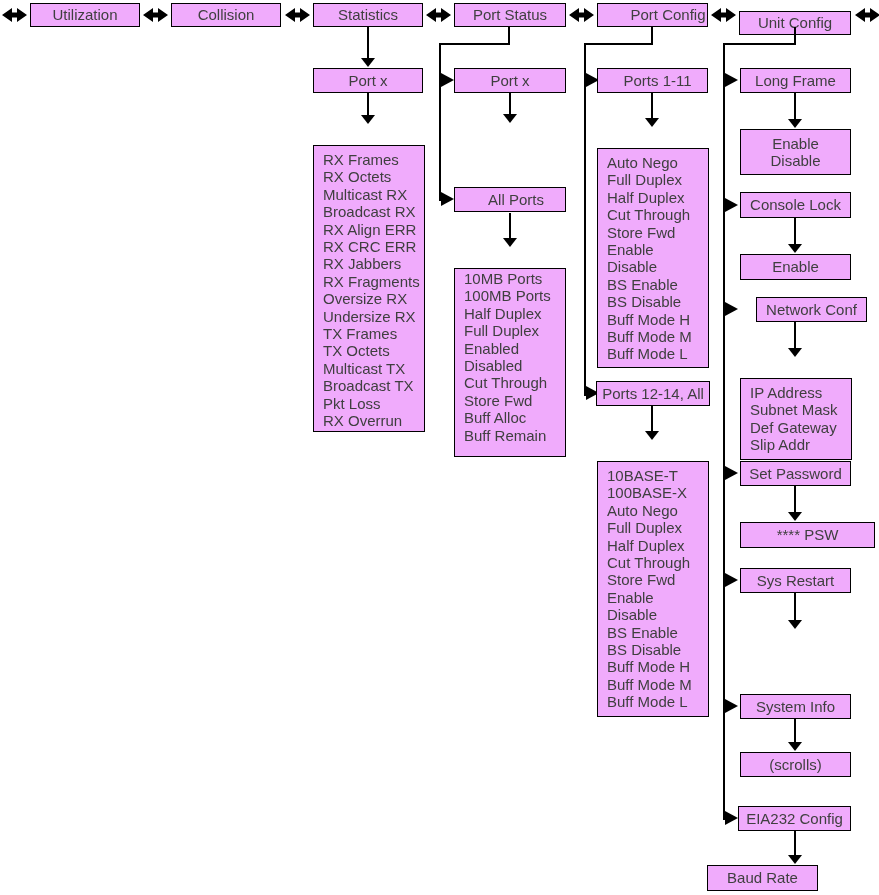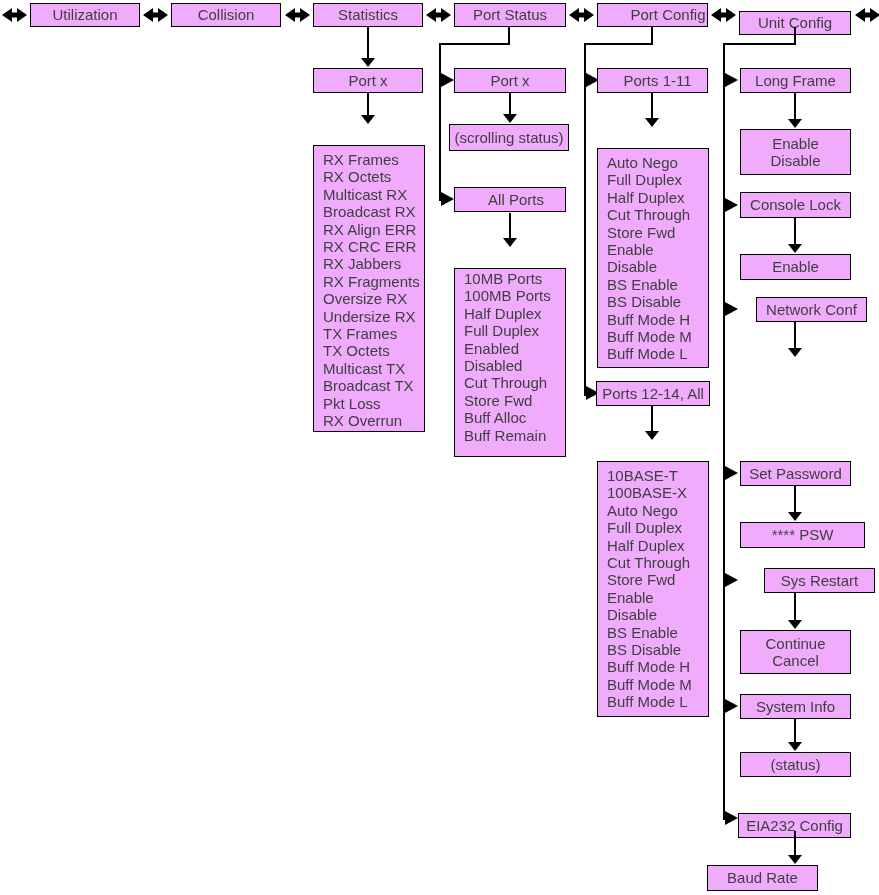--- a/index.html
+++ b/index.html
@@ -95,21 +95,20 @@
 Broadcast TX
 Pkt Loss
 RX Overrun</div>
 
   <div class="vl" style="left:508px;top:27px;height:17px;"></div>
   <div class="hl" style="left:439px;top:43px;width:71px;"></div>
   <div class="vl" style="left:439px;top:43px;height:158px;"></div>
   <div class="ra" style="left:441px;top:73px;"></div>
   <div class="box c" style="left:454px;top:68px;width:112px;height:25px;">Port x</div>
   <div class="da" style="left:503px;top:93px;height:30px;"></div>
-  <div class="box c" style="left:449px;top:124px;width:120px;height:27px;">(scrolling status)</div>
   <div class="ra" style="left:441px;top:192px;"></div>
   <div class="box c" style="left:454px;top:187px;width:112px;height:25px;padding-left:12px;">All Ports</div>
   <div class="da" style="left:503px;top:213px;height:34px;"></div>
   <div class="box list" style="left:454px;top:248px;width:112px;height:189px;padding-top:1px;">10MB Ports
 100MB Ports
 Half Duplex
 Full Duplex
 Enabled
 Disabled
 Cut Through
@@ -164,35 +163,37 @@
 Disable</div>
 
   <div class="ra" style="left:725px;top:198px;"></div>
   <div class="box c" style="left:740px;top:192px;width:111px;height:26px;">Console Lock</div>
   <div class="da" style="left:788px;top:218px;height:35px;"></div>
   <div class="box c" style="left:740px;top:254px;width:111px;height:26px;">Enable</div>
 
   <div class="ra" style="left:725px;top:302px;"></div>
   <div class="box c" style="left:756px;top:297px;width:111px;height:25px;">Network Conf</div>
   <div class="da" style="left:788px;top:322px;height:35px;"></div>
+  <div class="box list" style="left:740px;top:358px;width:112px;height:82px;">IP Address
+Subnet Mask
+Def Gateway
+Slip Addr</div>
 
   <div class="ra" style="left:725px;top:466px;"></div>
   <div class="box c" style="left:740px;top:461px;width:111px;height:25px;">Set Password</div>
   <div class="da" style="left:788px;top:486px;height:35px;"></div>
-  <div class="box c" style="left:740px;top:522px;width:125px;height:26px;">**** PSW</div>
+  <div class="box c" style="left:740px;top:522px;width:135px;height:26px;">**** PSW</div>
 
   <div class="ra" style="left:725px;top:573px;"></div>
-  <div class="box c" style="left:740px;top:568px;width:111px;height:25px;margin-left:24px;">Sys Restart</div>
+  <div class="box c" style="left:740px;top:568px;width:111px;height:25px;">Sys Restart</div>
   <div class="da" style="left:788px;top:593px;height:36px;"></div>
-  <div class="box c" style="left:740px;top:630px;width:111px;height:44px;">Continue
-Cancel</div>
 
   <div class="ra" style="left:725px;top:699px;"></div>
   <div class="box c" style="left:740px;top:694px;width:111px;height:25px;">System Info</div>
   <div class="da" style="left:788px;top:719px;height:32px;"></div>
-  <div class="box c" style="left:740px;top:752px;width:111px;height:25px;">(status)</div>
+  <div class="box c" style="left:740px;top:752px;width:111px;height:25px;">(scrolls)</div>
 
   <div class="ra" style="left:725px;top:811px;"></div>
-  <div class="box c" style="left:738px;top:806px;width:113px;height:25px;margin-top:7px;">EIA232 Config</div>
+  <div class="box c" style="left:738px;top:806px;width:113px;height:25px;">EIA232 Config</div>
   <div class="da" style="left:788px;top:831px;height:33px;"></div>
   <div class="box c" style="left:707px;top:865px;width:111px;height:26px;">Baud Rate</div>
 
 </div>
 
 </body></html>

